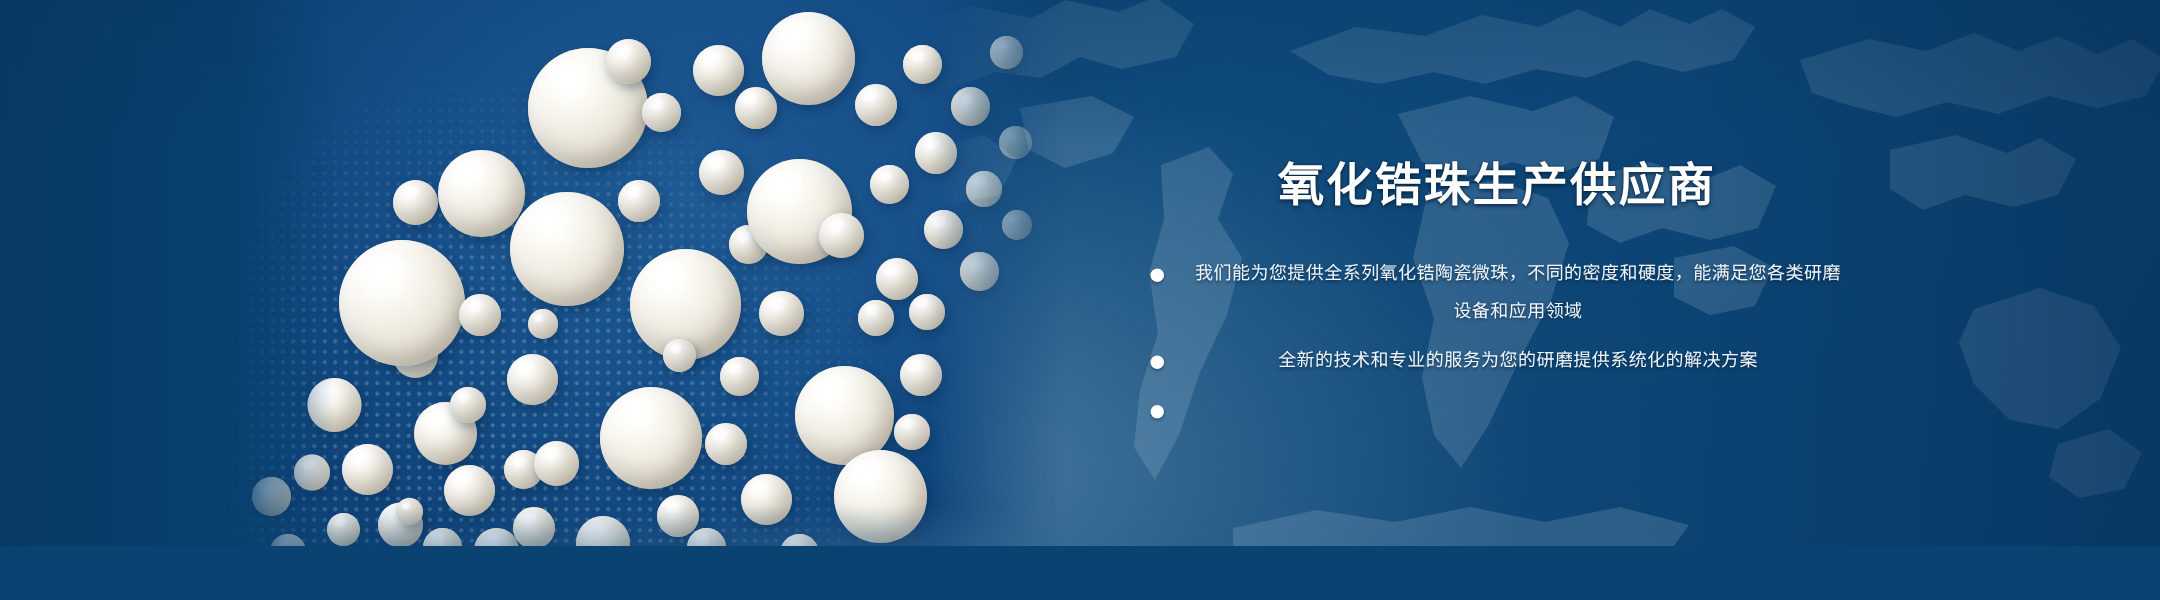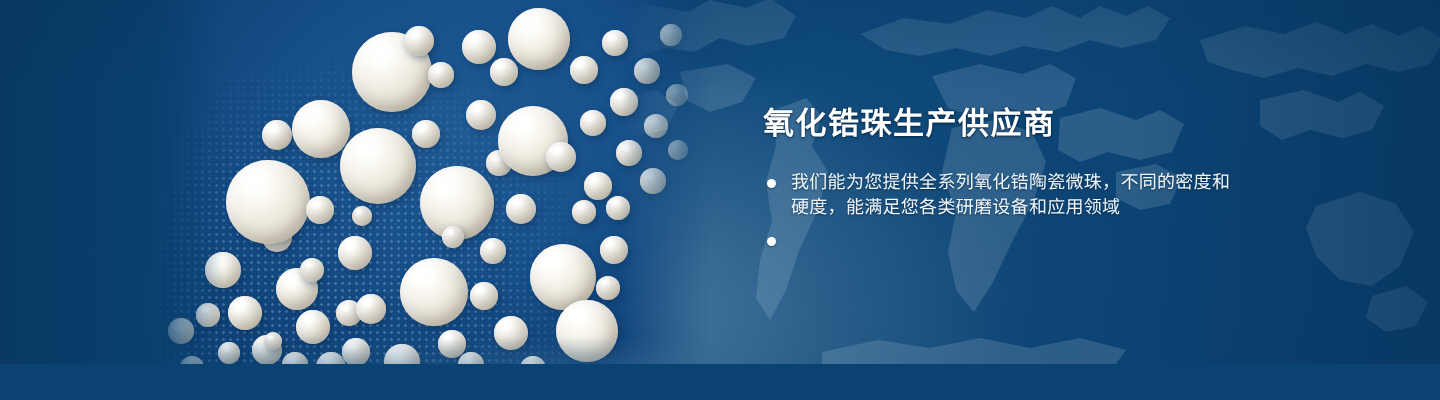--- a/index.html
+++ b/index.html
@@ -11,20 +11,21 @@
   body {
     font-family: "Liberation Sans", "DejaVu Sans", sans-serif;
   }
 
   .banner {
     position: relative;
     width: 1440px;
     height: 364px;
     overflow: hidden;
     background: #0a4372;
+    text-align: center;
   }
 
   
   .bg-base {
     position: absolute;
     inset: 0;
     background:
       radial-gradient(ellipse 620px 420px at 44% 86%,
                       rgba(120,158,186,0.55) 0%,
                       rgba(90,132,165,0.34) 34%,
@@ -147,21 +148,21 @@
 
   .bullets {
     list-style: none;
     margin: 26px 0 0 0;
     padding: 0;
   }
   .bullet {
     position: relative;
     padding-left: 28px;
     margin-bottom: 8px;
-    font-size: 18px;
+    font-size: 12px;
     line-height: 25px;
     color: #f2f7fb;
     letter-spacing: 0.3px;
     text-shadow: 0 1px 2px rgba(3,30,56,0.65);
   }
   .bullet:last-child { margin-bottom: 0; }
   .bullet-dot {
     position: absolute;
     left: 4px;
     top: 9px;
@@ -274,17 +275,18 @@
         <div class="bead sm" style="left: 516px; top: 98px; width: 22px; height: 22px;"></div>
         <div class="bead sm" style="left: 518px; top: 154px; width: 20px; height: 20px;"></div>
       </div>
   </div>
 
   <div class="copy">
     <h1 class="headline">氧化锆珠生产供应商</h1>
 
     <ul class="bullets" id="bullet-list">
         <li class="bullet"><span class="bullet-dot"></span><span>我们能为您提供全系列氧化锆陶瓷微珠，不同的密度和硬度，能满足您各类研磨设备和应用领域</span></li>
+        <li class="bullet"><span class="bullet-dot"></span><span>全新的技术和专业的服务为您的研磨提供系统化的解决方案</span></li>
         <li class="bullet"><span class="bullet-dot"></span></li>
       </ul>
   </div>
 
 </div>
 
 </body></html>

